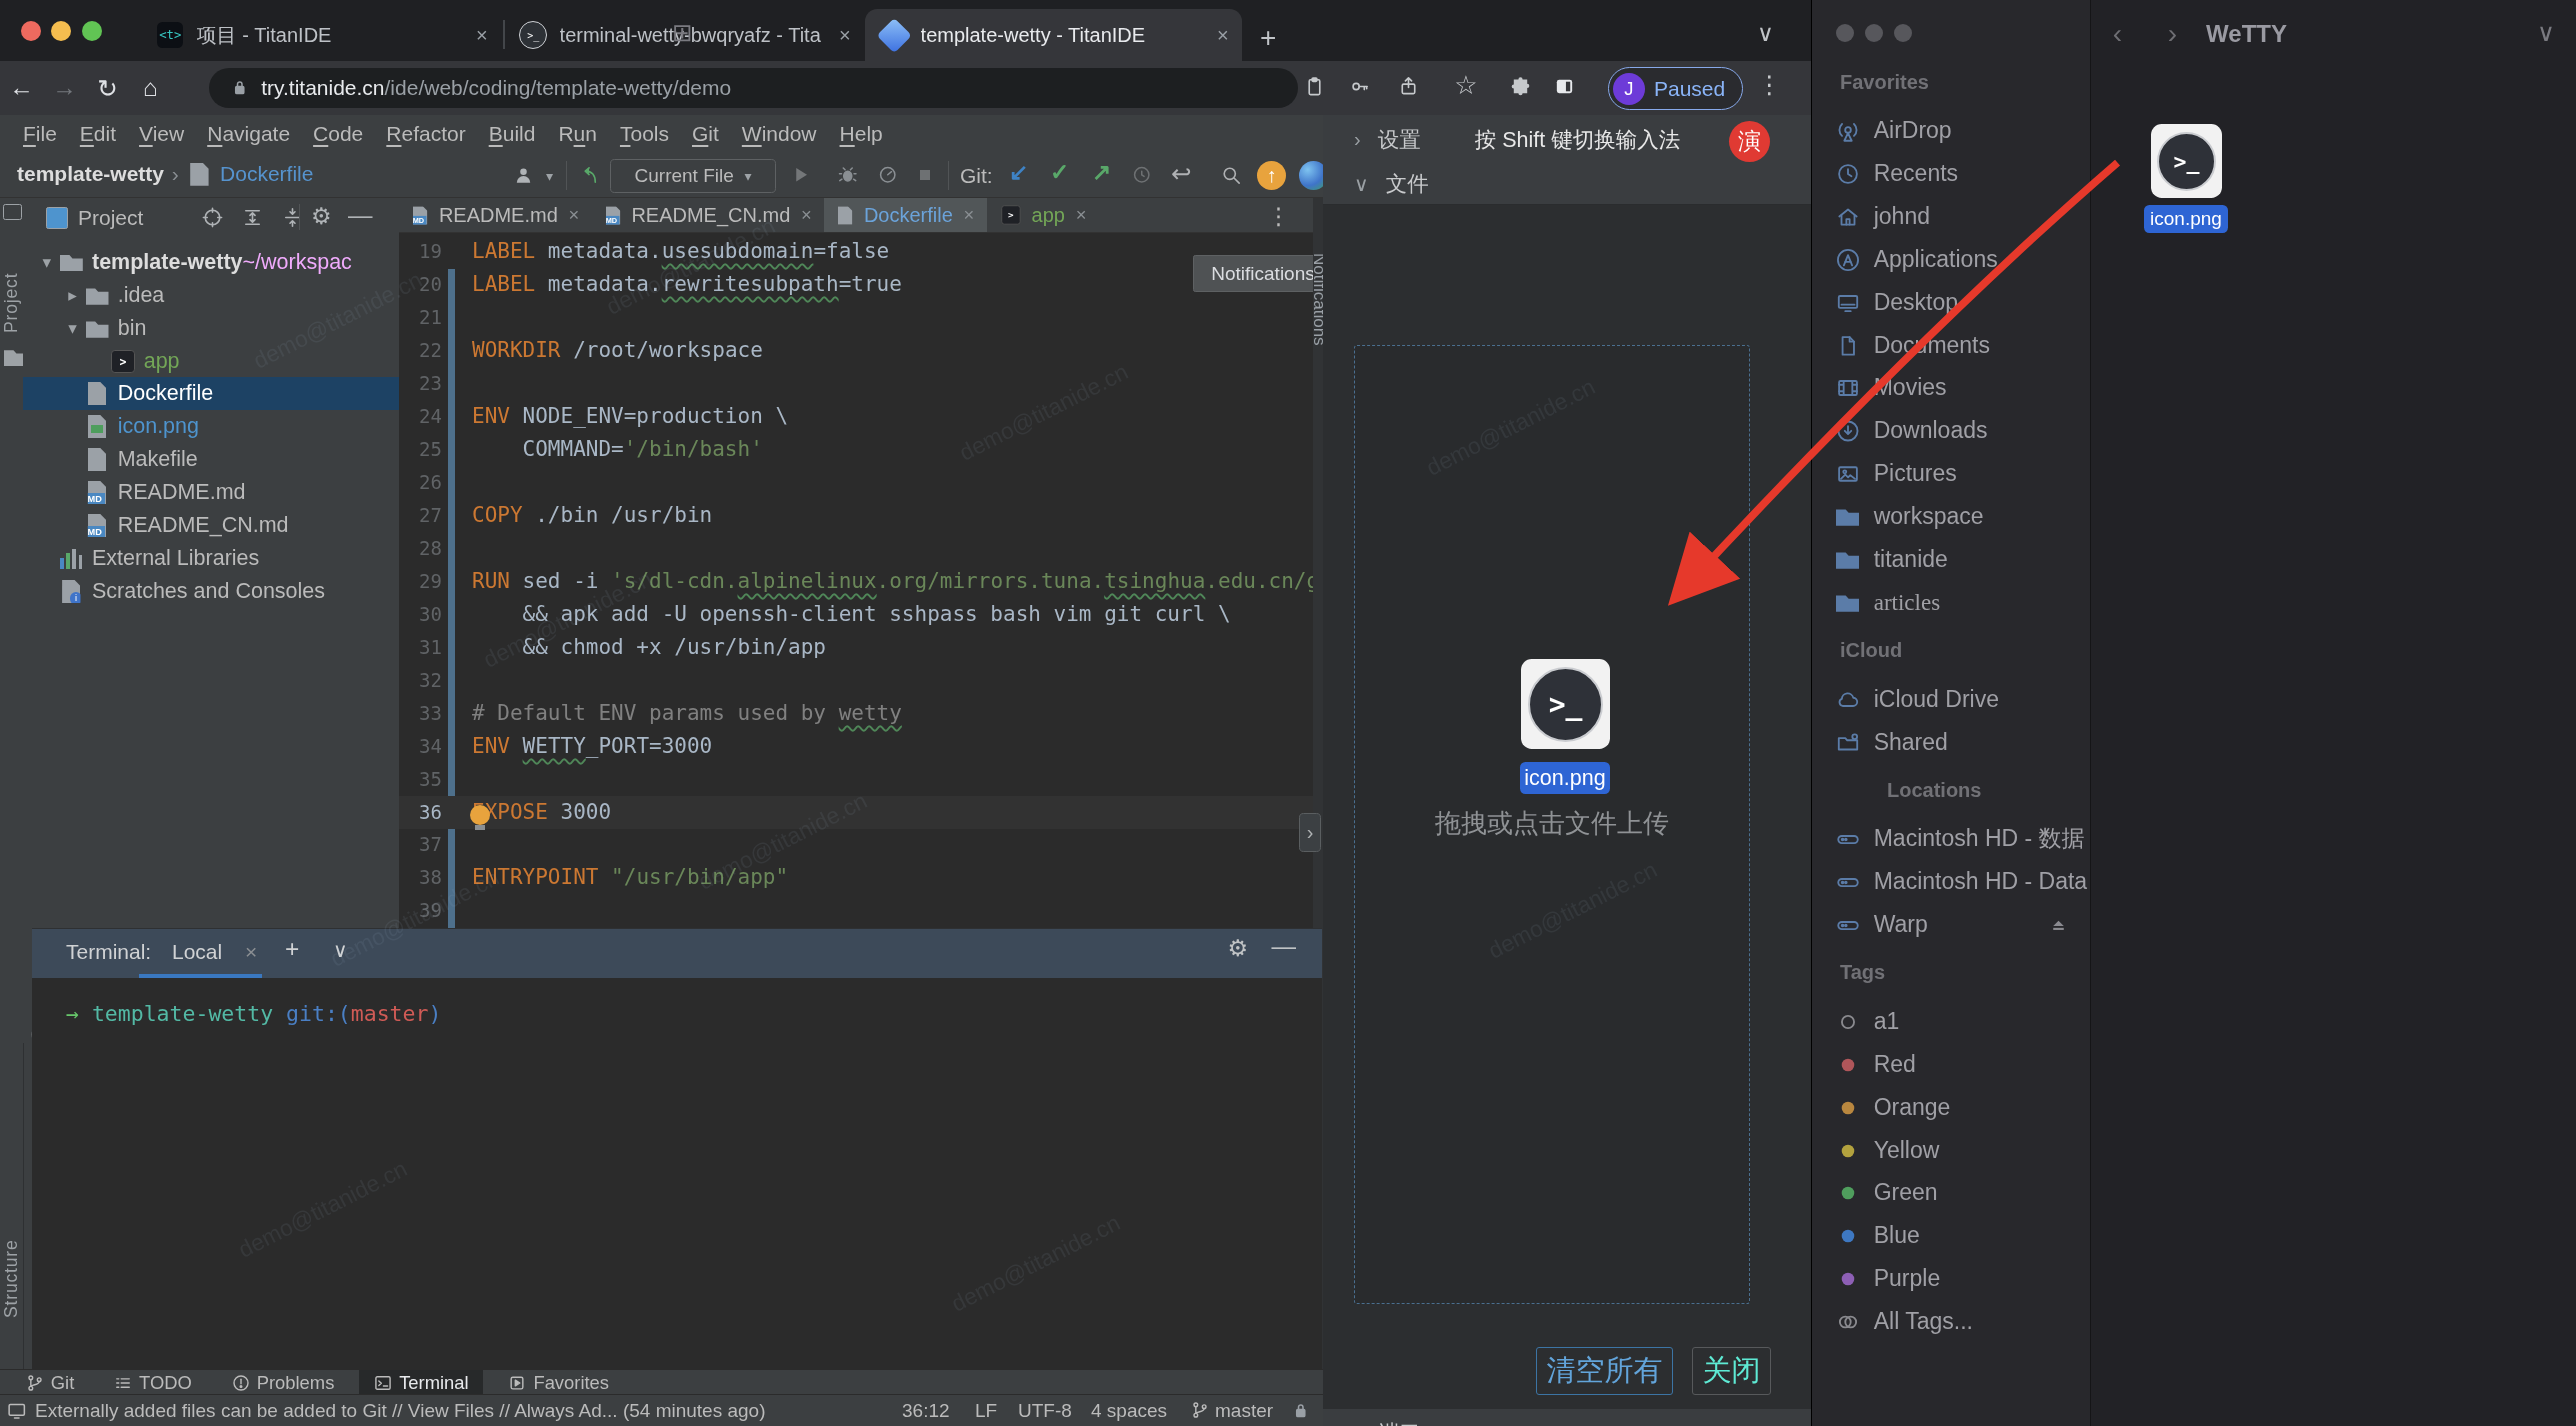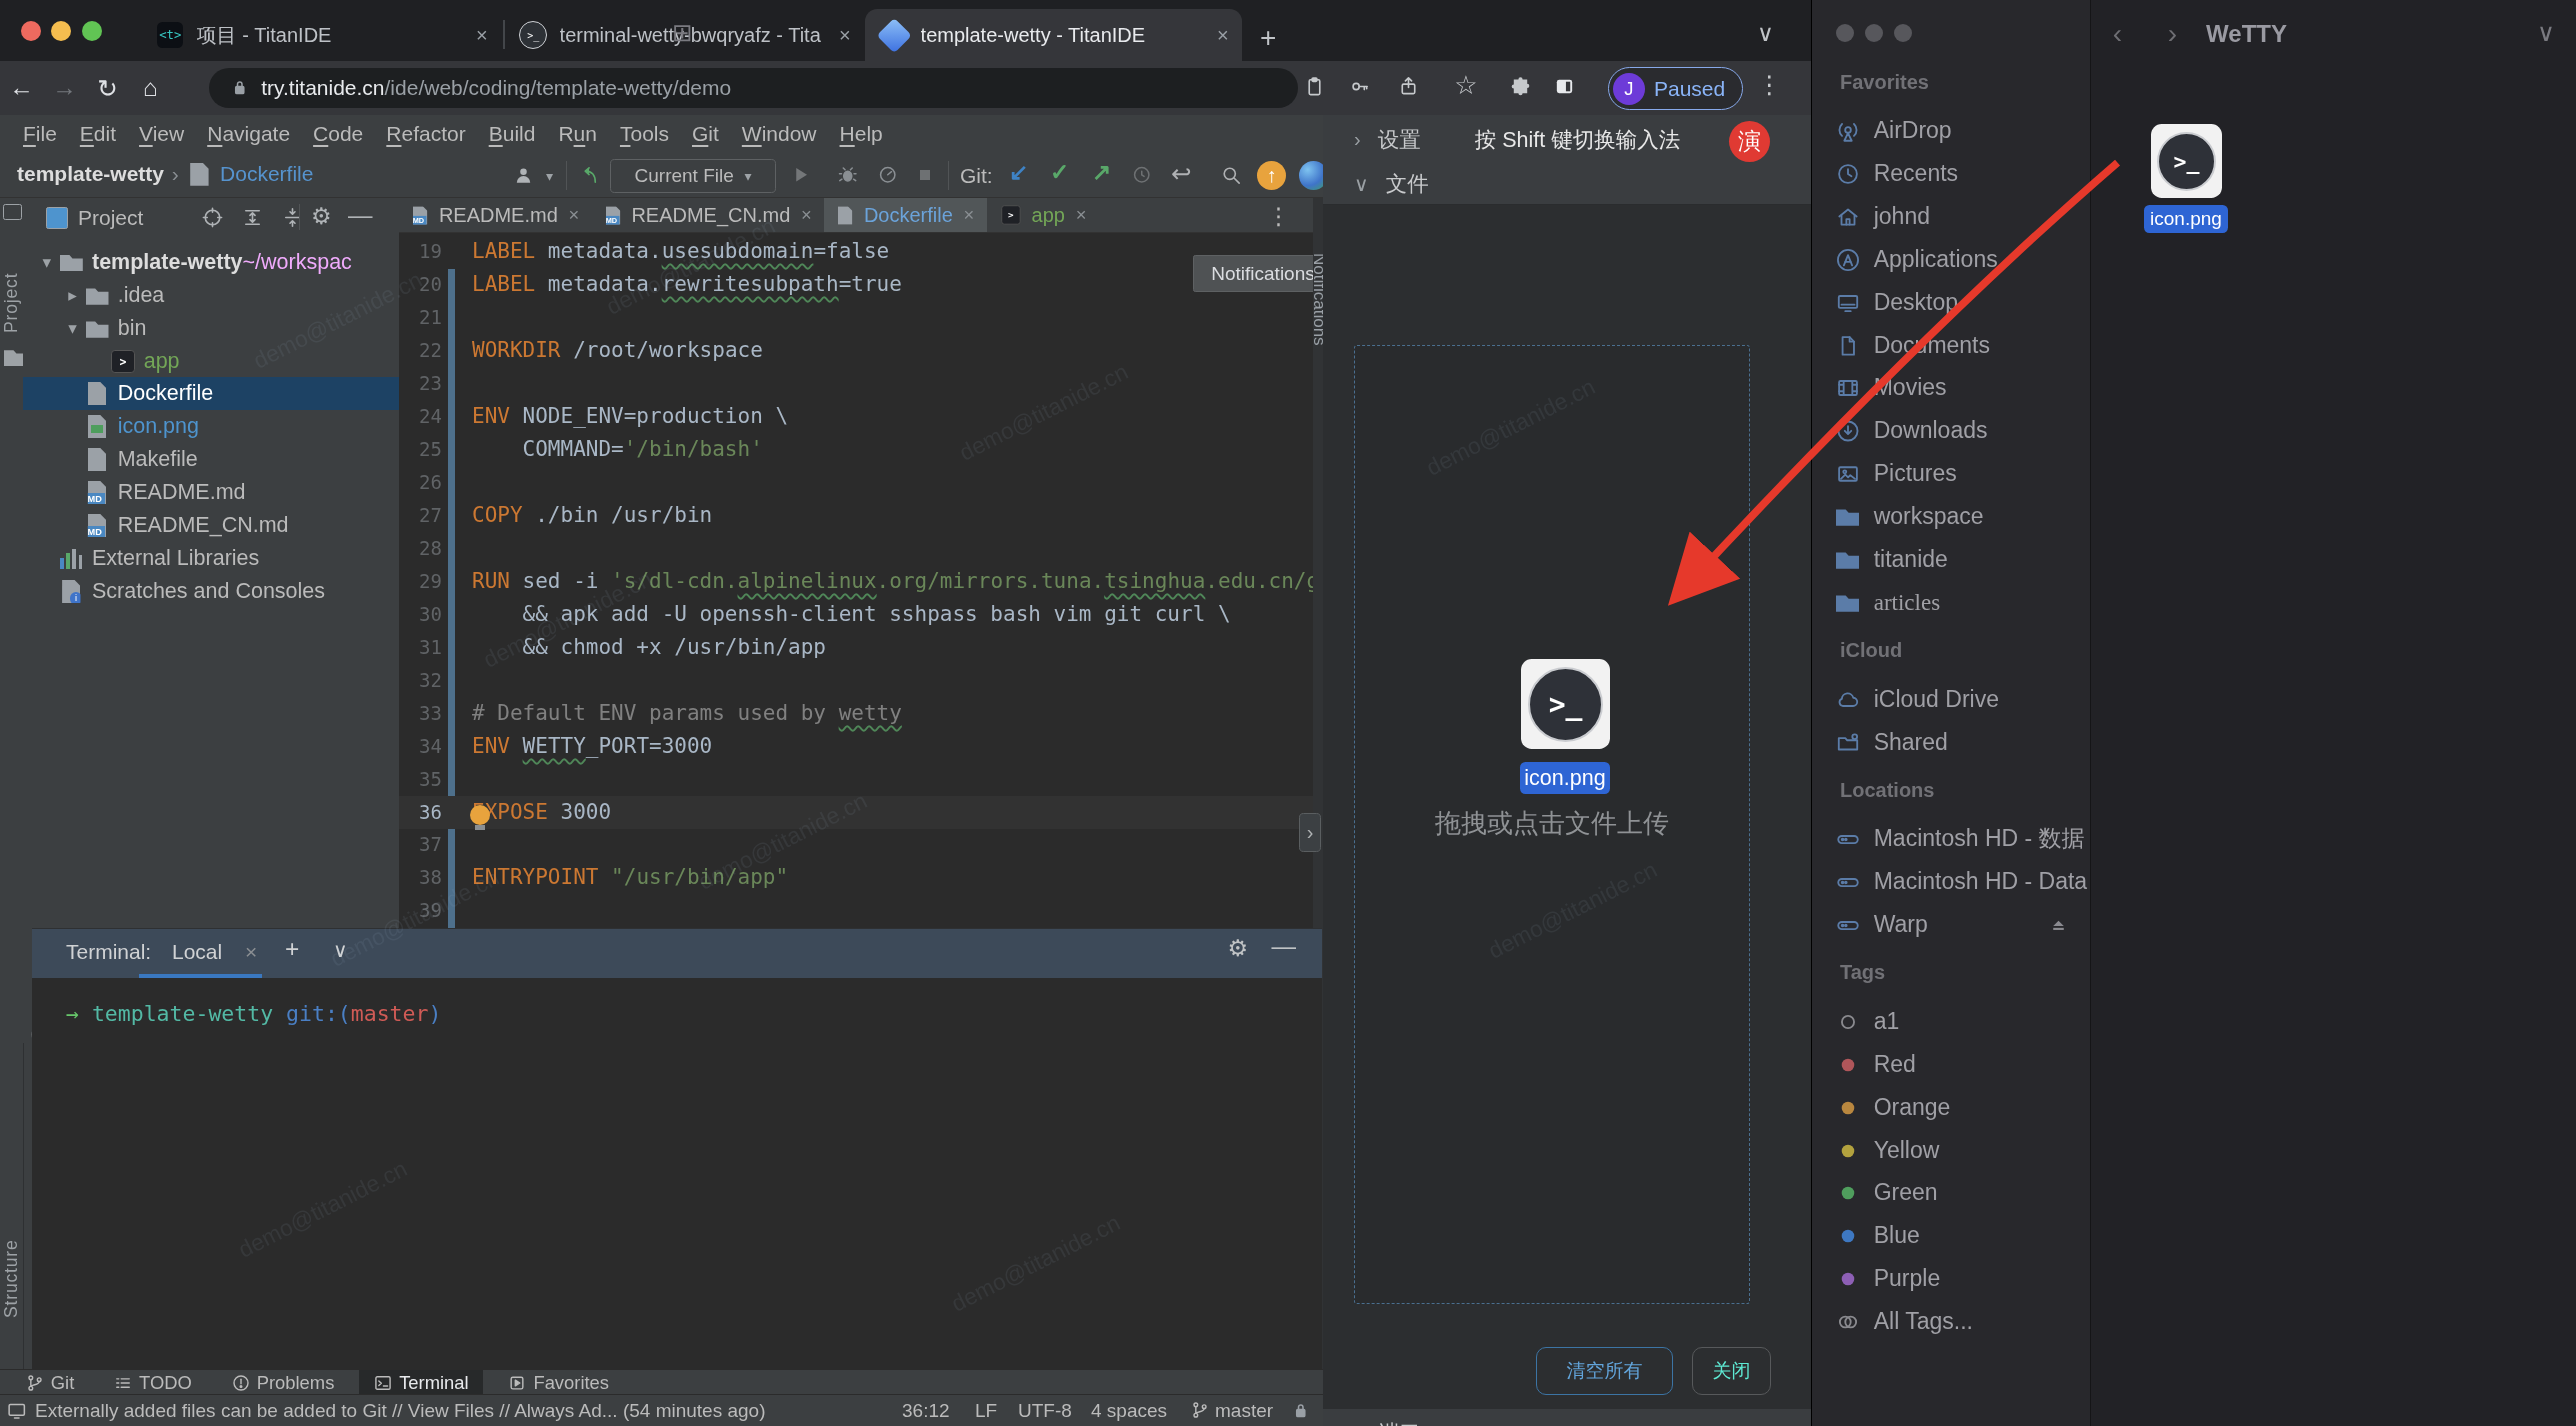--- a/index.html
+++ b/index.html
@@ -89,21 +89,21 @@
   
   #rpanel{left:1323px;top:0;width:488px;height:1311px;background:#2c2e30;}
   .rprow{position:absolute;left:0;width:100%;background:#3a3d40;color:#c8cacc;font-size:21.5px;display:flex;align-items:center;border-bottom:0.8px solid #2a2c2e;}
   .rchev{margin-left:31px;margin-right:17px;color:#9aa0a4;font-size:20px;}
   #badge{left:406px;top:6.1px;width:41px;height:41px;border-radius:50%;background:#e03a33;color:#ffffff;font-size:23px;display:flex;align-items:center;justify-content:center;}
   #dashbox{left:31px;top:230px;width:394px;height:957px;border:1.5px dashed #4a6f8f;border-radius:3.1px;background:#292b2d;}
   .thumb{background:#f2f2f2;border-radius:10.7px;display:flex;align-items:center;justify-content:center;}
   .thumb .circ{background:#2e3138;border:2.3px solid #caccd0;border-radius:50%;color:#ffffff;font-family:"DejaVu Sans Mono",monospace;font-weight:bold;display:flex;align-items:center;justify-content:center;}
   .filepill{background:#2e65d4;color:#ffffff;border-radius:5.4px;display:flex;align-items:center;justify-content:center;}
   #uphint{left:0;top:460px;width:100%;text-align:center;color:#8f9295;font-size:26px;}
-  .rbtn{position:absolute;top:1232px;height:46px;border-radius:10px;font-size:19px;display:flex;align-items:center;justify-content:center;background:transparent;}
+  .rbtn{position:absolute;top:1232px;height:46px;border-radius:3px;font-size:29px;display:flex;align-items:center;justify-content:center;background:transparent;}
   #btnclear{left:213px;width:135px;border:1.5px solid #3c74a4;color:#62a4da;}
   #btnclose{left:369px;width:77px;border:1.5px solid #57595b;color:#5eead4;text-align:right;}
   
   #finder{left:1812px;top:0;width:764px;height:1426px;background:#222226;}
   #fsidebar{left:0;top:0;width:278px;height:1426px;background:#28282c;border-right:0.8px solid #151517;}
   .fdot{width:18.4px;height:18.4px;border-radius:50%;background:#57575c;top:24px;}
   .fhead{position:absolute;left:28px;color:#717176;font-size:20px;font-weight:bold;}
   .fitem{position:absolute;left:0;width:100%;height:43px;display:flex;align-items:center;color:#a0a0a6;font-size:23px;}
   .fitem .fic{flex:0 0 31px;margin-left:20px;margin-right:10.7px;display:flex;justify-content:center;}
   .fitem .eject{position:absolute;right:20px;color:#8a8a90;font-size:21.5px;}
@@ -751,21 +751,21 @@
         </div>
         <div class="fitem" style="top: 721px;">
           <span class="fic">
             <svg width="26" height="26" viewBox="0 0 24 24" fill="none" stroke="#5b7ca8" stroke-width="1.7" stroke-linecap="round" stroke-linejoin="round">
               <path d="M3.5 7.5h6l1.8 2h9.2v8.5h-17z"></path>
               <circle cx="18.2" cy="6.2" r="2.2"></circle>
             </svg>
           </span>
           <span>Shared</span>
         </div>
-        <div class="fhead" style="top: 779px;">Locations</div>
+        <div class="fhead" style="top: 779px; margin-left: 47px;">Locations</div>
         <div class="fitem" style="top: 817px;">
           <span class="fic">
             <svg width="26" height="26" viewBox="0 0 24 24" fill="none" stroke="#5b7ca8" stroke-width="1.7" stroke-linecap="round" stroke-linejoin="round">
               <rect x="3" y="9.2" width="18" height="6.6" rx="3.3"></rect>
               <circle cx="7" cy="12.5" r="0.8" fill="#5b7ca8"></circle>
               <circle cx="10" cy="12.5" r="0.8" fill="#5b7ca8"></circle>
             </svg>
           </span>
           <span>Macintosh HD - 数据</span>
         </div>

